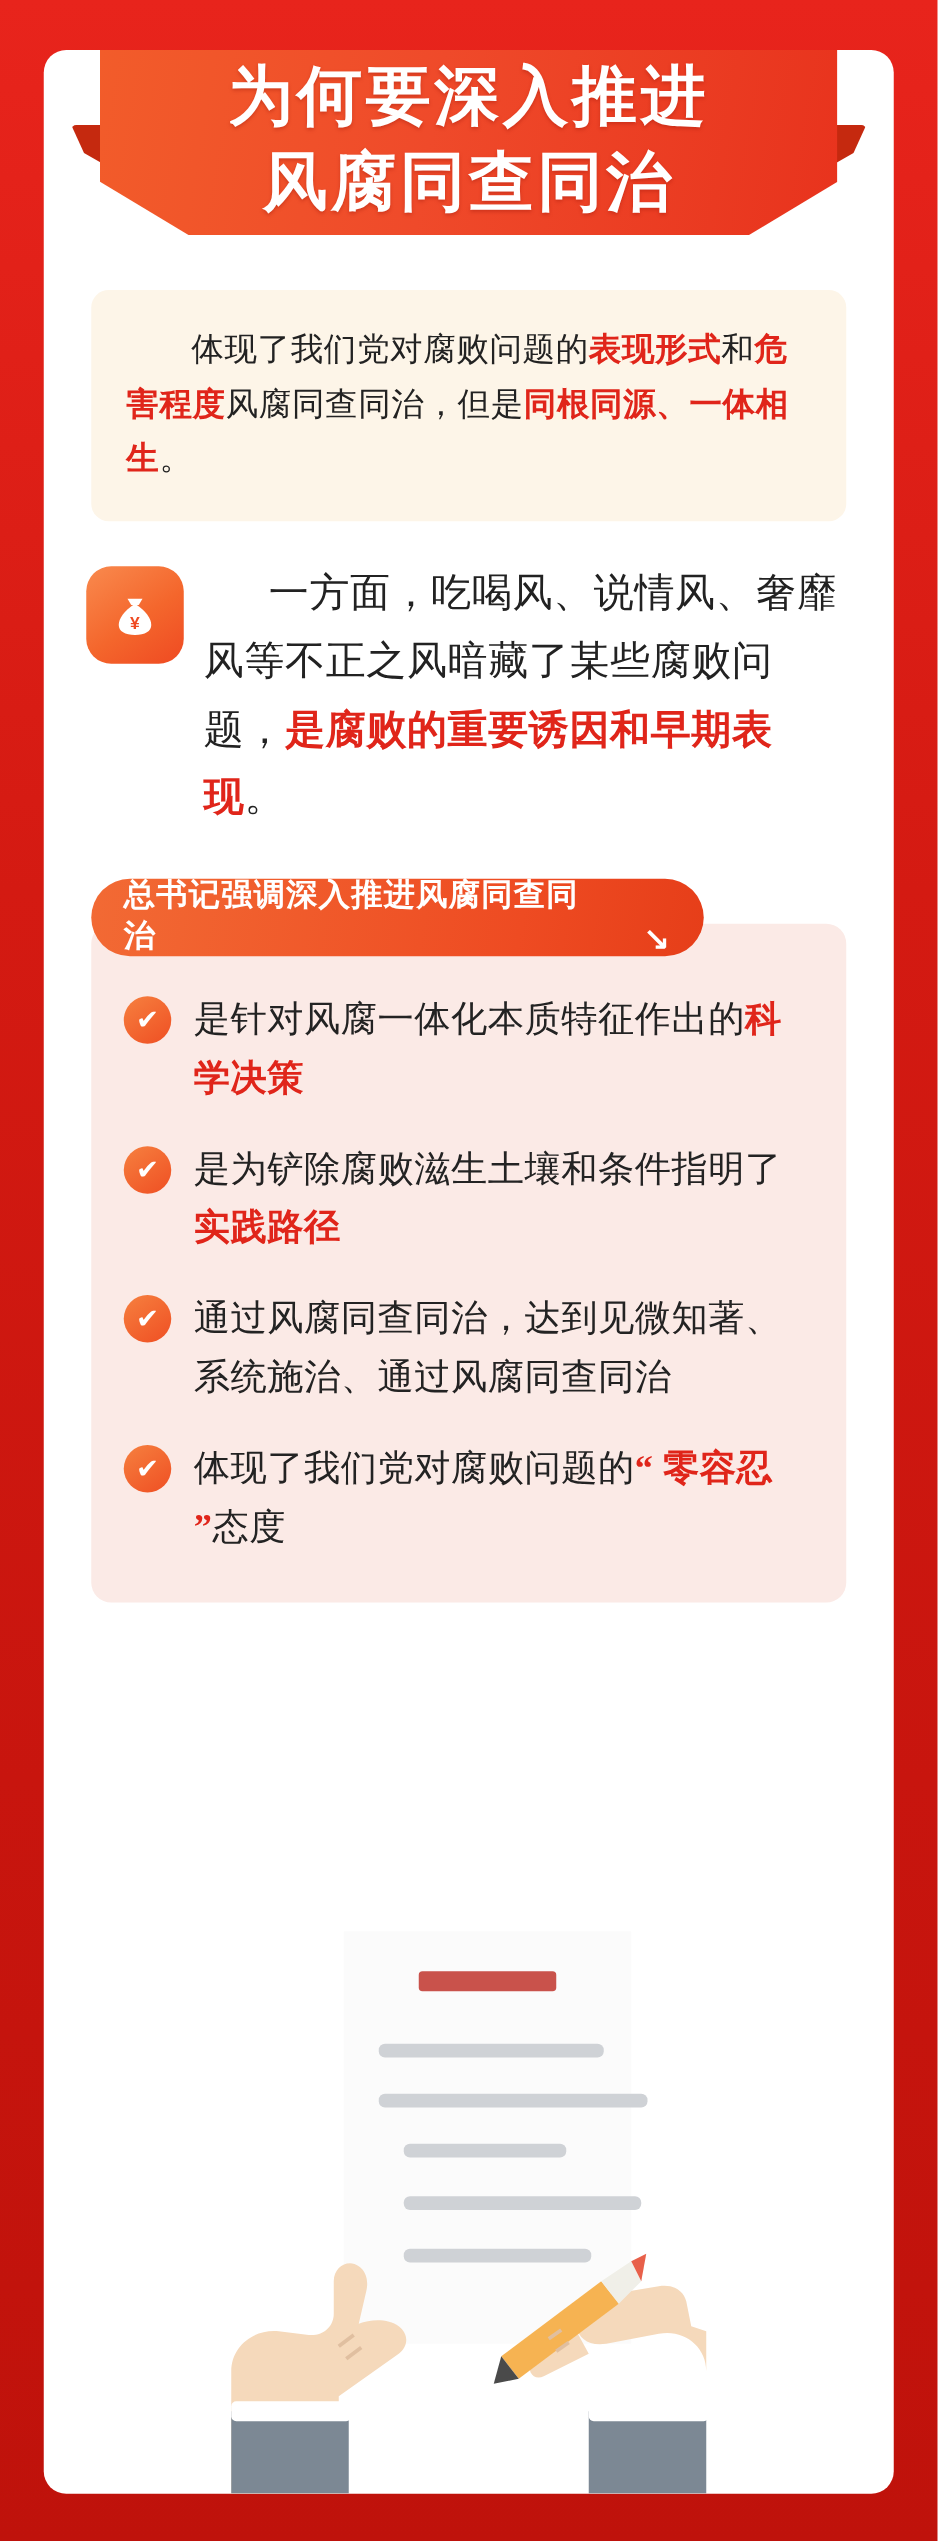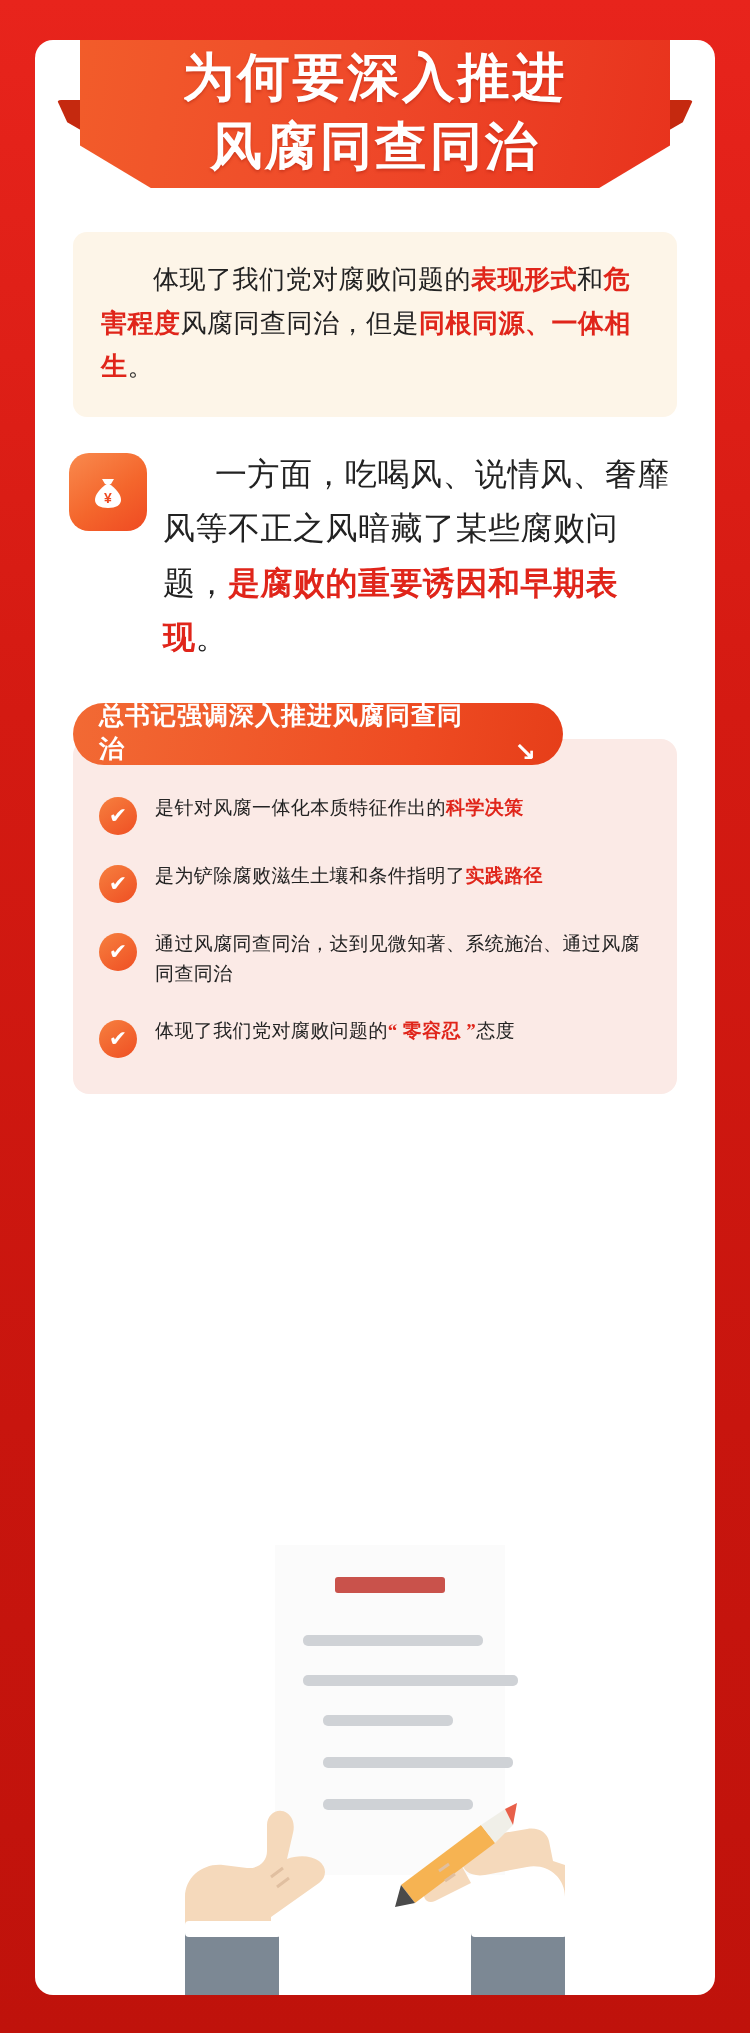--- a/index.html
+++ b/index.html
@@ -149,21 +149,21 @@
     background: linear-gradient(145deg, #f6803f 0%, #ef4f23 100%);
     color: #ffffff;
     font-size: 22px;
     display: flex;
     align-items: center;
     justify-content: center;
     margin-right: 18px;
     margin-top: 4px;
   }
   .check-item p {
-    font-size: 19px;
+    font-size: 29px;
     line-height: 1.62;
     color: #232323;
     letter-spacing: 0.4px;
     flex: 1;
   }
 
   
   .illus {
     position: absolute;
     left: 0;

